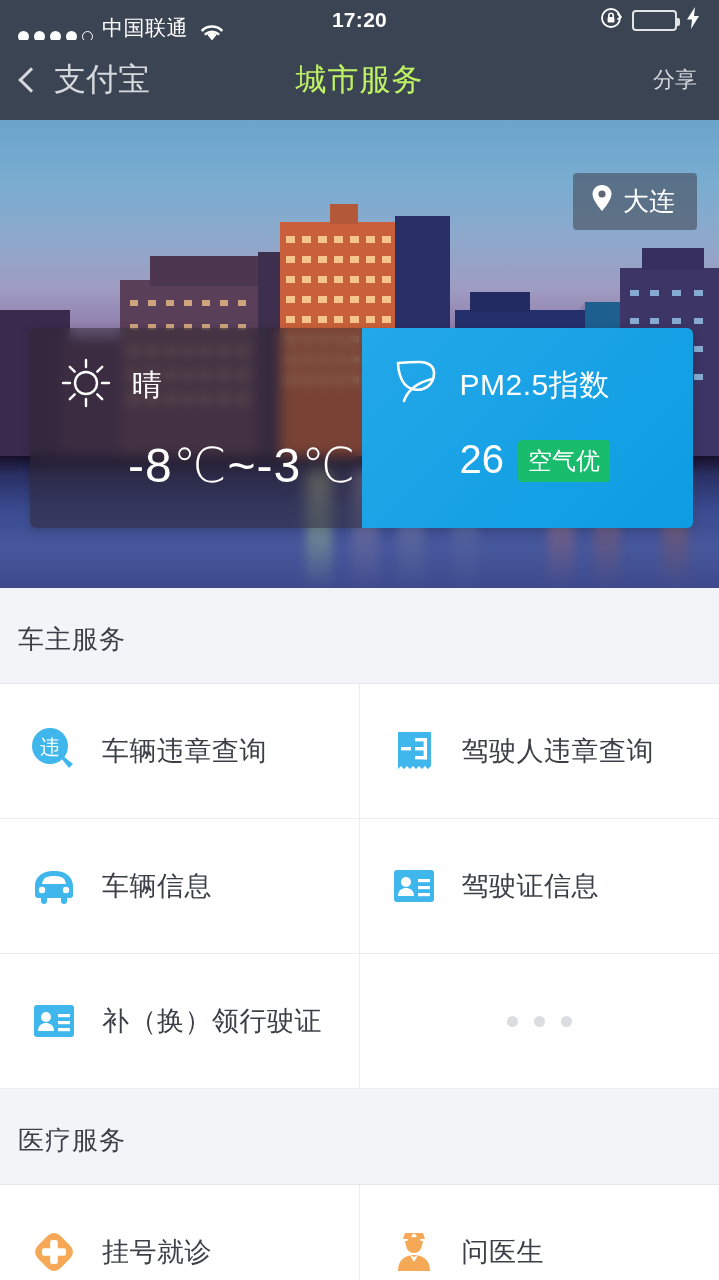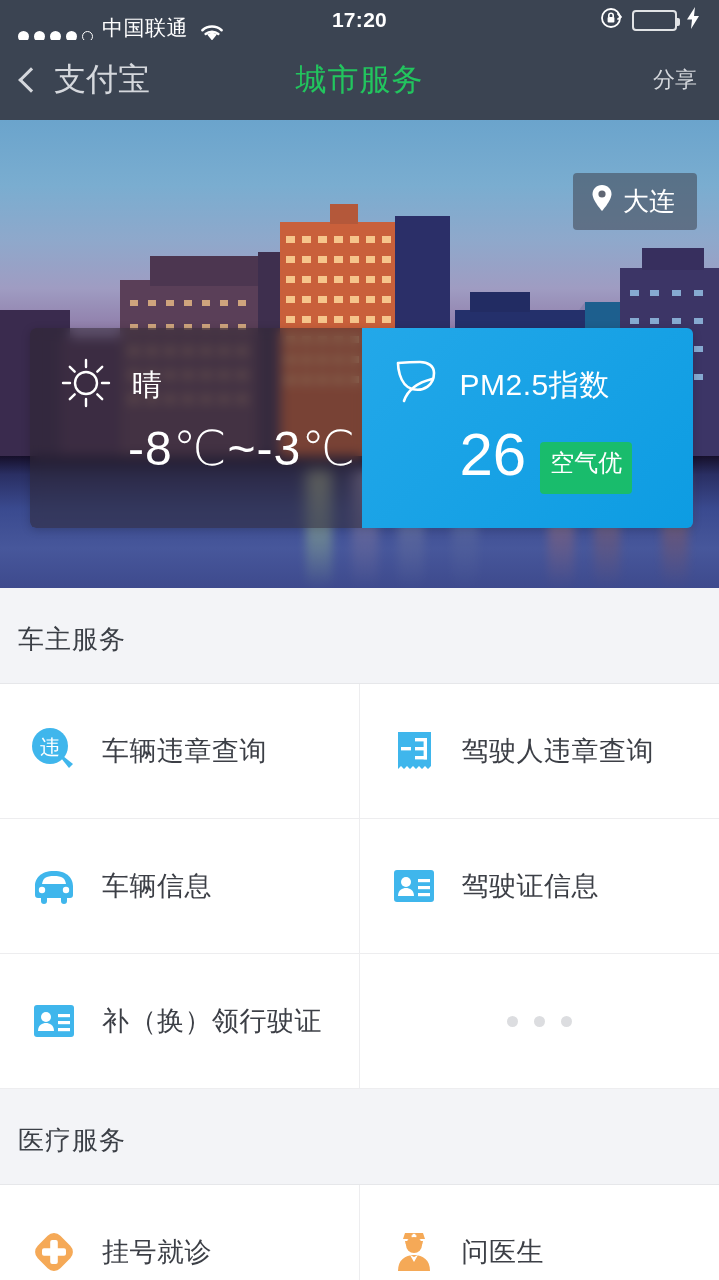--- a/index.html
+++ b/index.html
@@ -131,21 +131,21 @@
     border-left: 3px solid #d5d8dd;
     border-bottom: 3px solid #d5d8dd;
     transform: rotate(45deg);
     margin-right: 2px;
   }
   .nav-title {
     position: absolute;
     left: 0; right: 0;
     text-align: center;
     font-size: 31px;
-    color: #22c55e;
+    color: #bef264;
     letter-spacing: 1px;
     pointer-events: none;
   }
   .nav-action {
     margin-left: auto;
     color: #d5d8dd;
     font-size: 22px;
     cursor: pointer;
     z-index: 2;
   }
@@ -259,39 +259,39 @@
     height: 62px;
   }
   .card-label {
     font-size: 30px;
     letter-spacing: 0.5px;
   }
   .card-row2 {
     display: flex;
     align-items: baseline;
     gap: 14px;
-    margin-top: 4px;
+    margin-top: 21px;
     padding-left: 70px;
     box-sizing: border-box;
   }
   .temp {
     font-size: 48px;
     font-weight: 300;
     letter-spacing: 1px;
     white-space: nowrap;
   }
   .pm-value {
-    font-size: 60px;
+    font-size: 40px;
     font-weight: 300;
   }
   .pm-badge {
     background: #19bc6c;
     color: #ffffff;
     font-size: 24px;
-    padding: 5px 10px 15px;
+    padding: 5px 10px 5px;
     border-radius: 4px;
     position: relative;
     top: -4px;
   }
 
   
   .section-head {
     background: #f3f4f7;
     padding: 34px 18px 26px;
     font-size: 26px;

